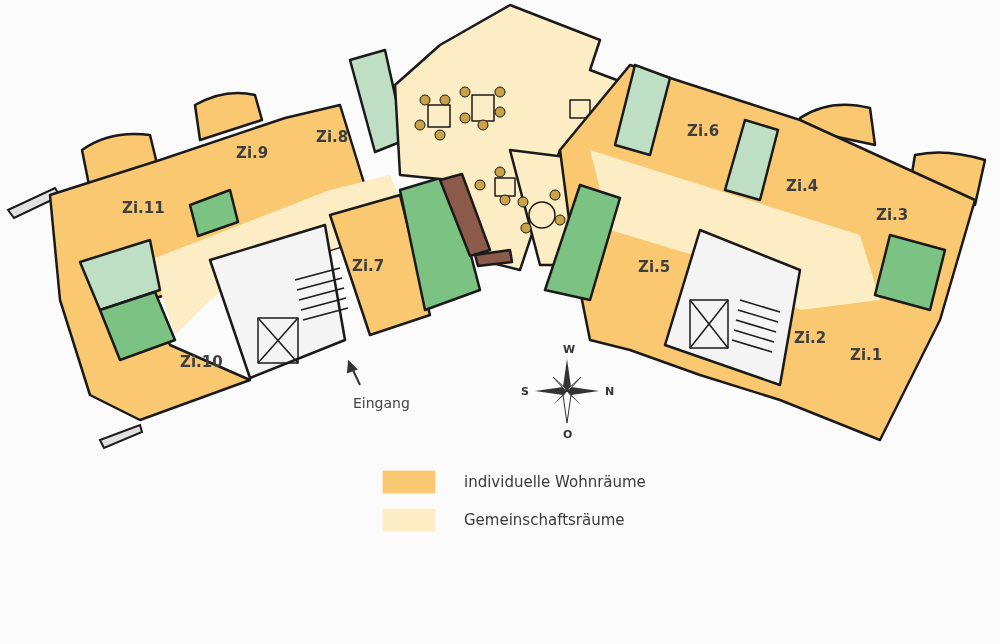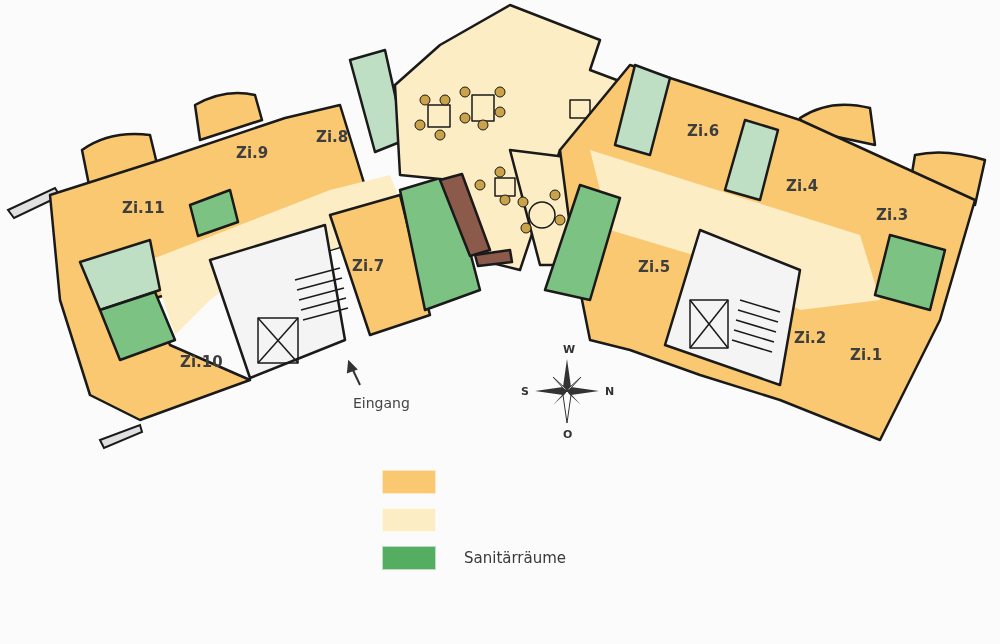--- a/index.html
+++ b/index.html
@@ -154,21 +154,19 @@
     <text class="compass-letter" x="-4" y="47">O</text>
     <text class="compass-letter" x="-46" y="4">S</text>
   </g>
 </svg>
 
 <div class="eingang">Eingang</div>
 
 <div class="legend">
   <div class="legend-row">
     <div class="swatch" style="background:#f9c871"></div>
+    <span class="legend-label">individuelle Wohnräume</span>
   </div>
   <div class="legend-row">
     <div class="swatch" style="background:#fdedc4"></div>
-  </div>
-  <div class="legend-row">
-    <div class="swatch" style="background:#55ad62"></div>
-    <span class="legend-label">Sanitärräume</span>
+    <span class="legend-label">Gemeinschaftsräume</span>
   </div>
 </div>
 
 </body></html>

